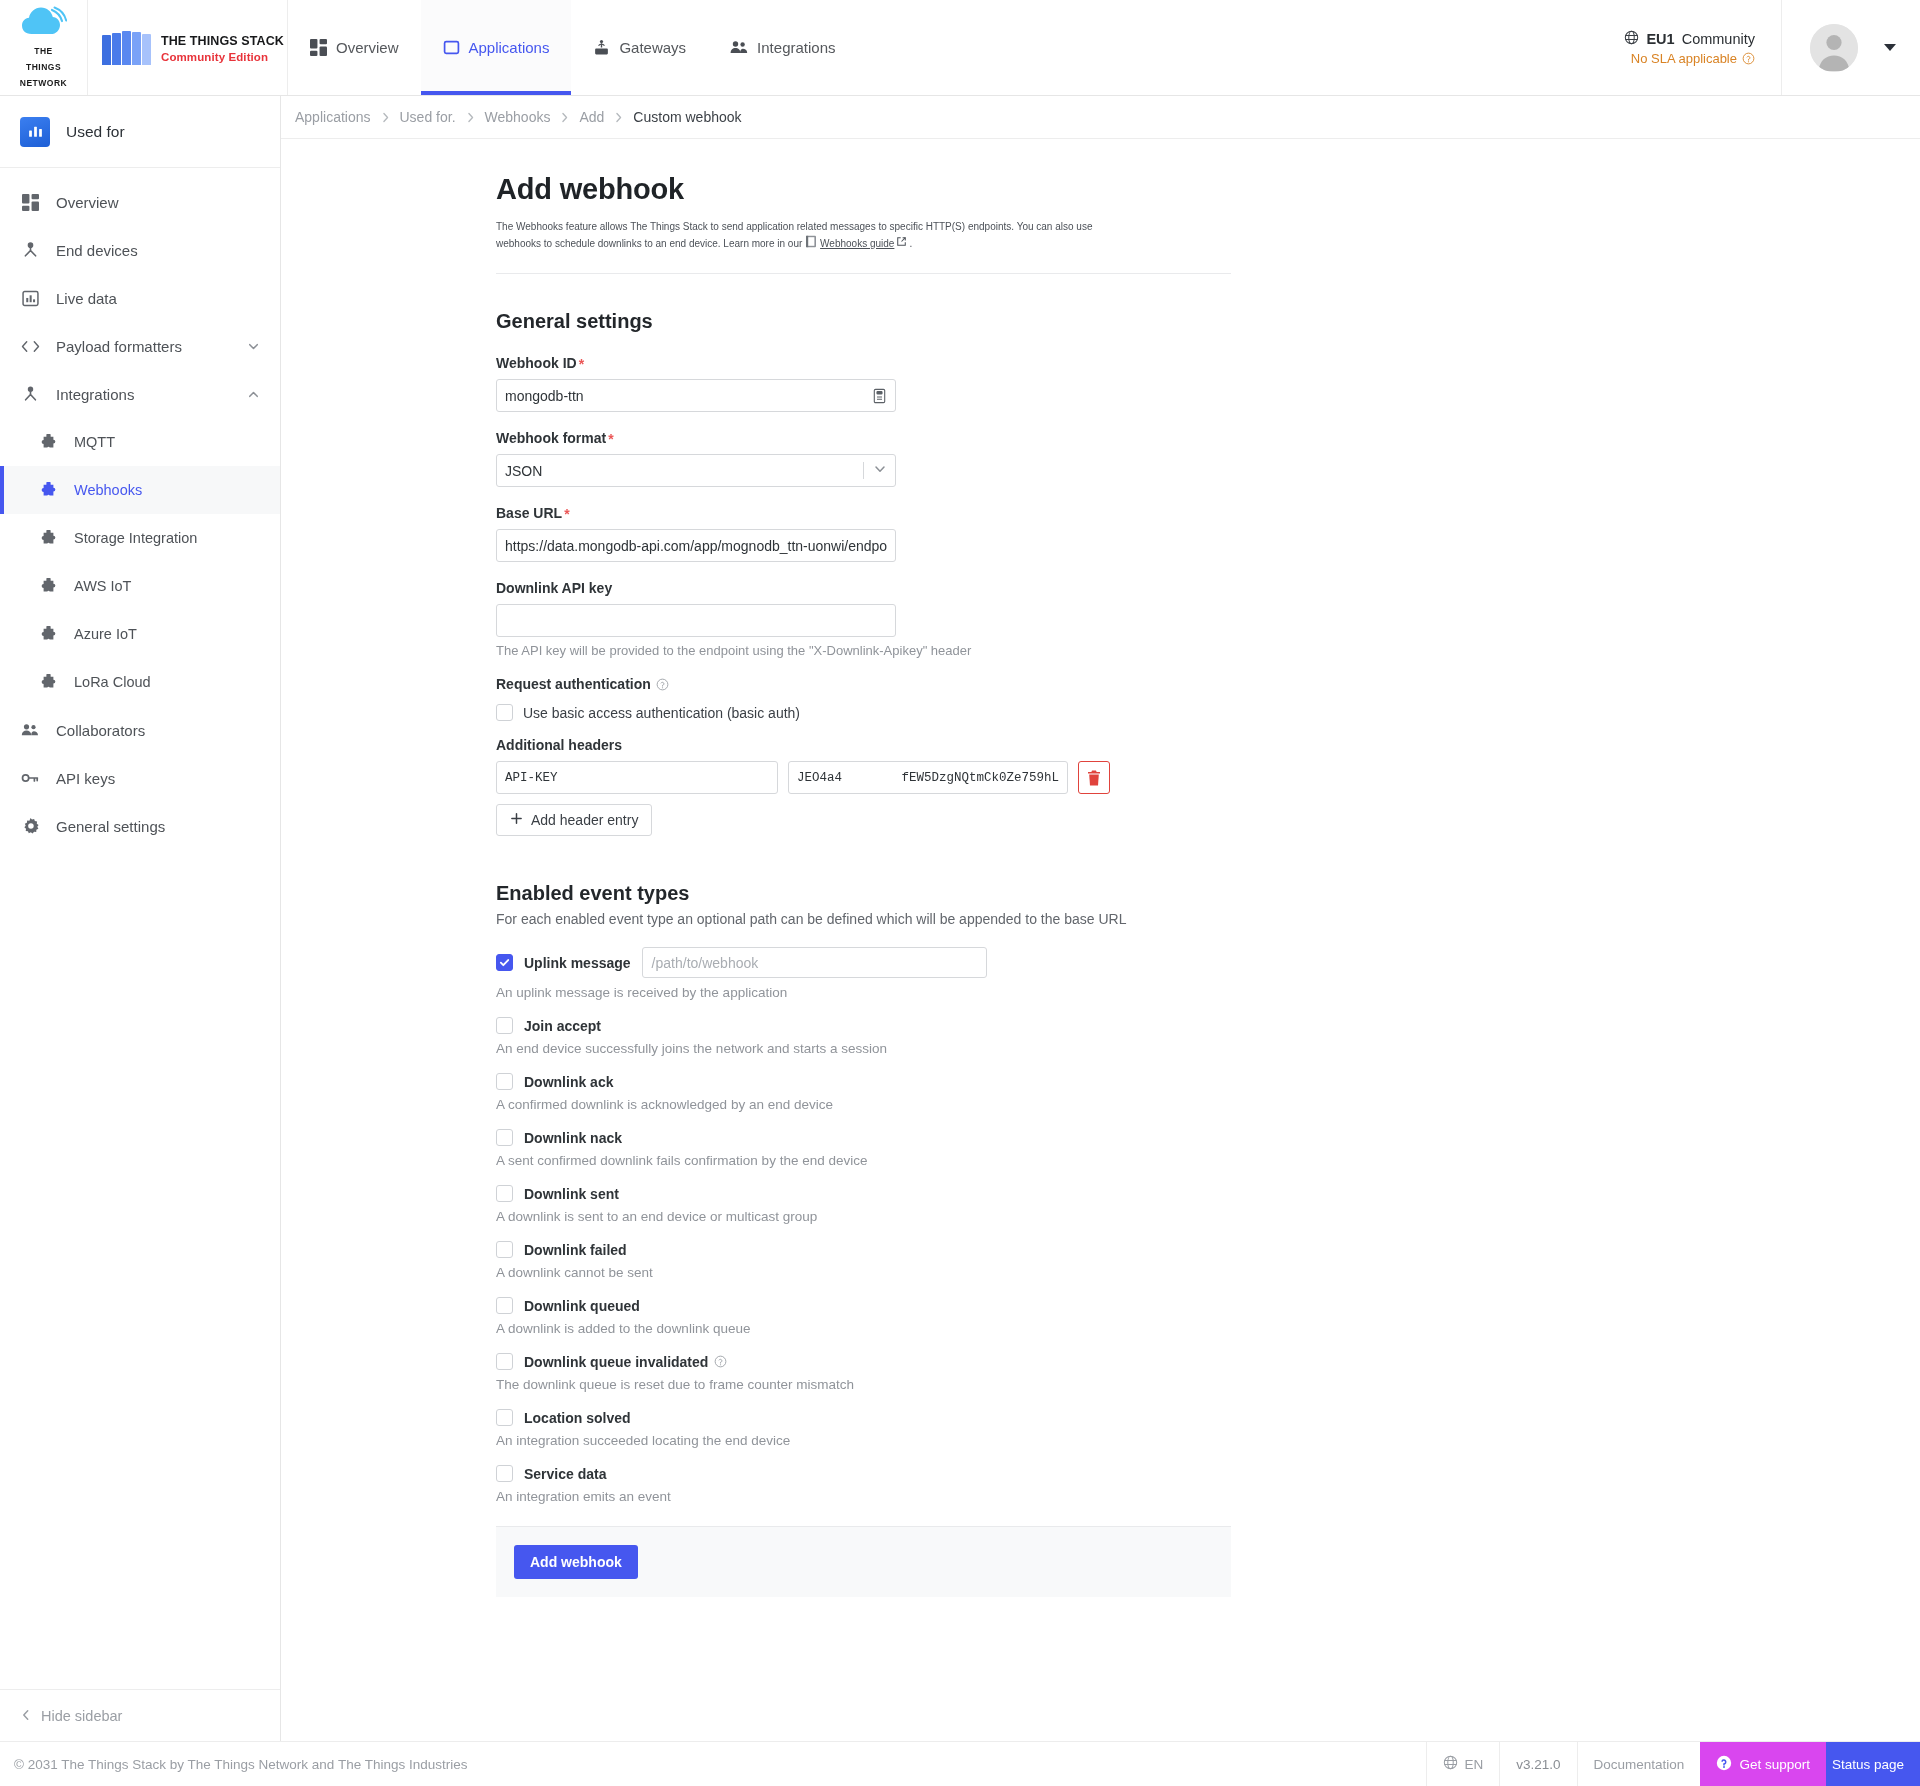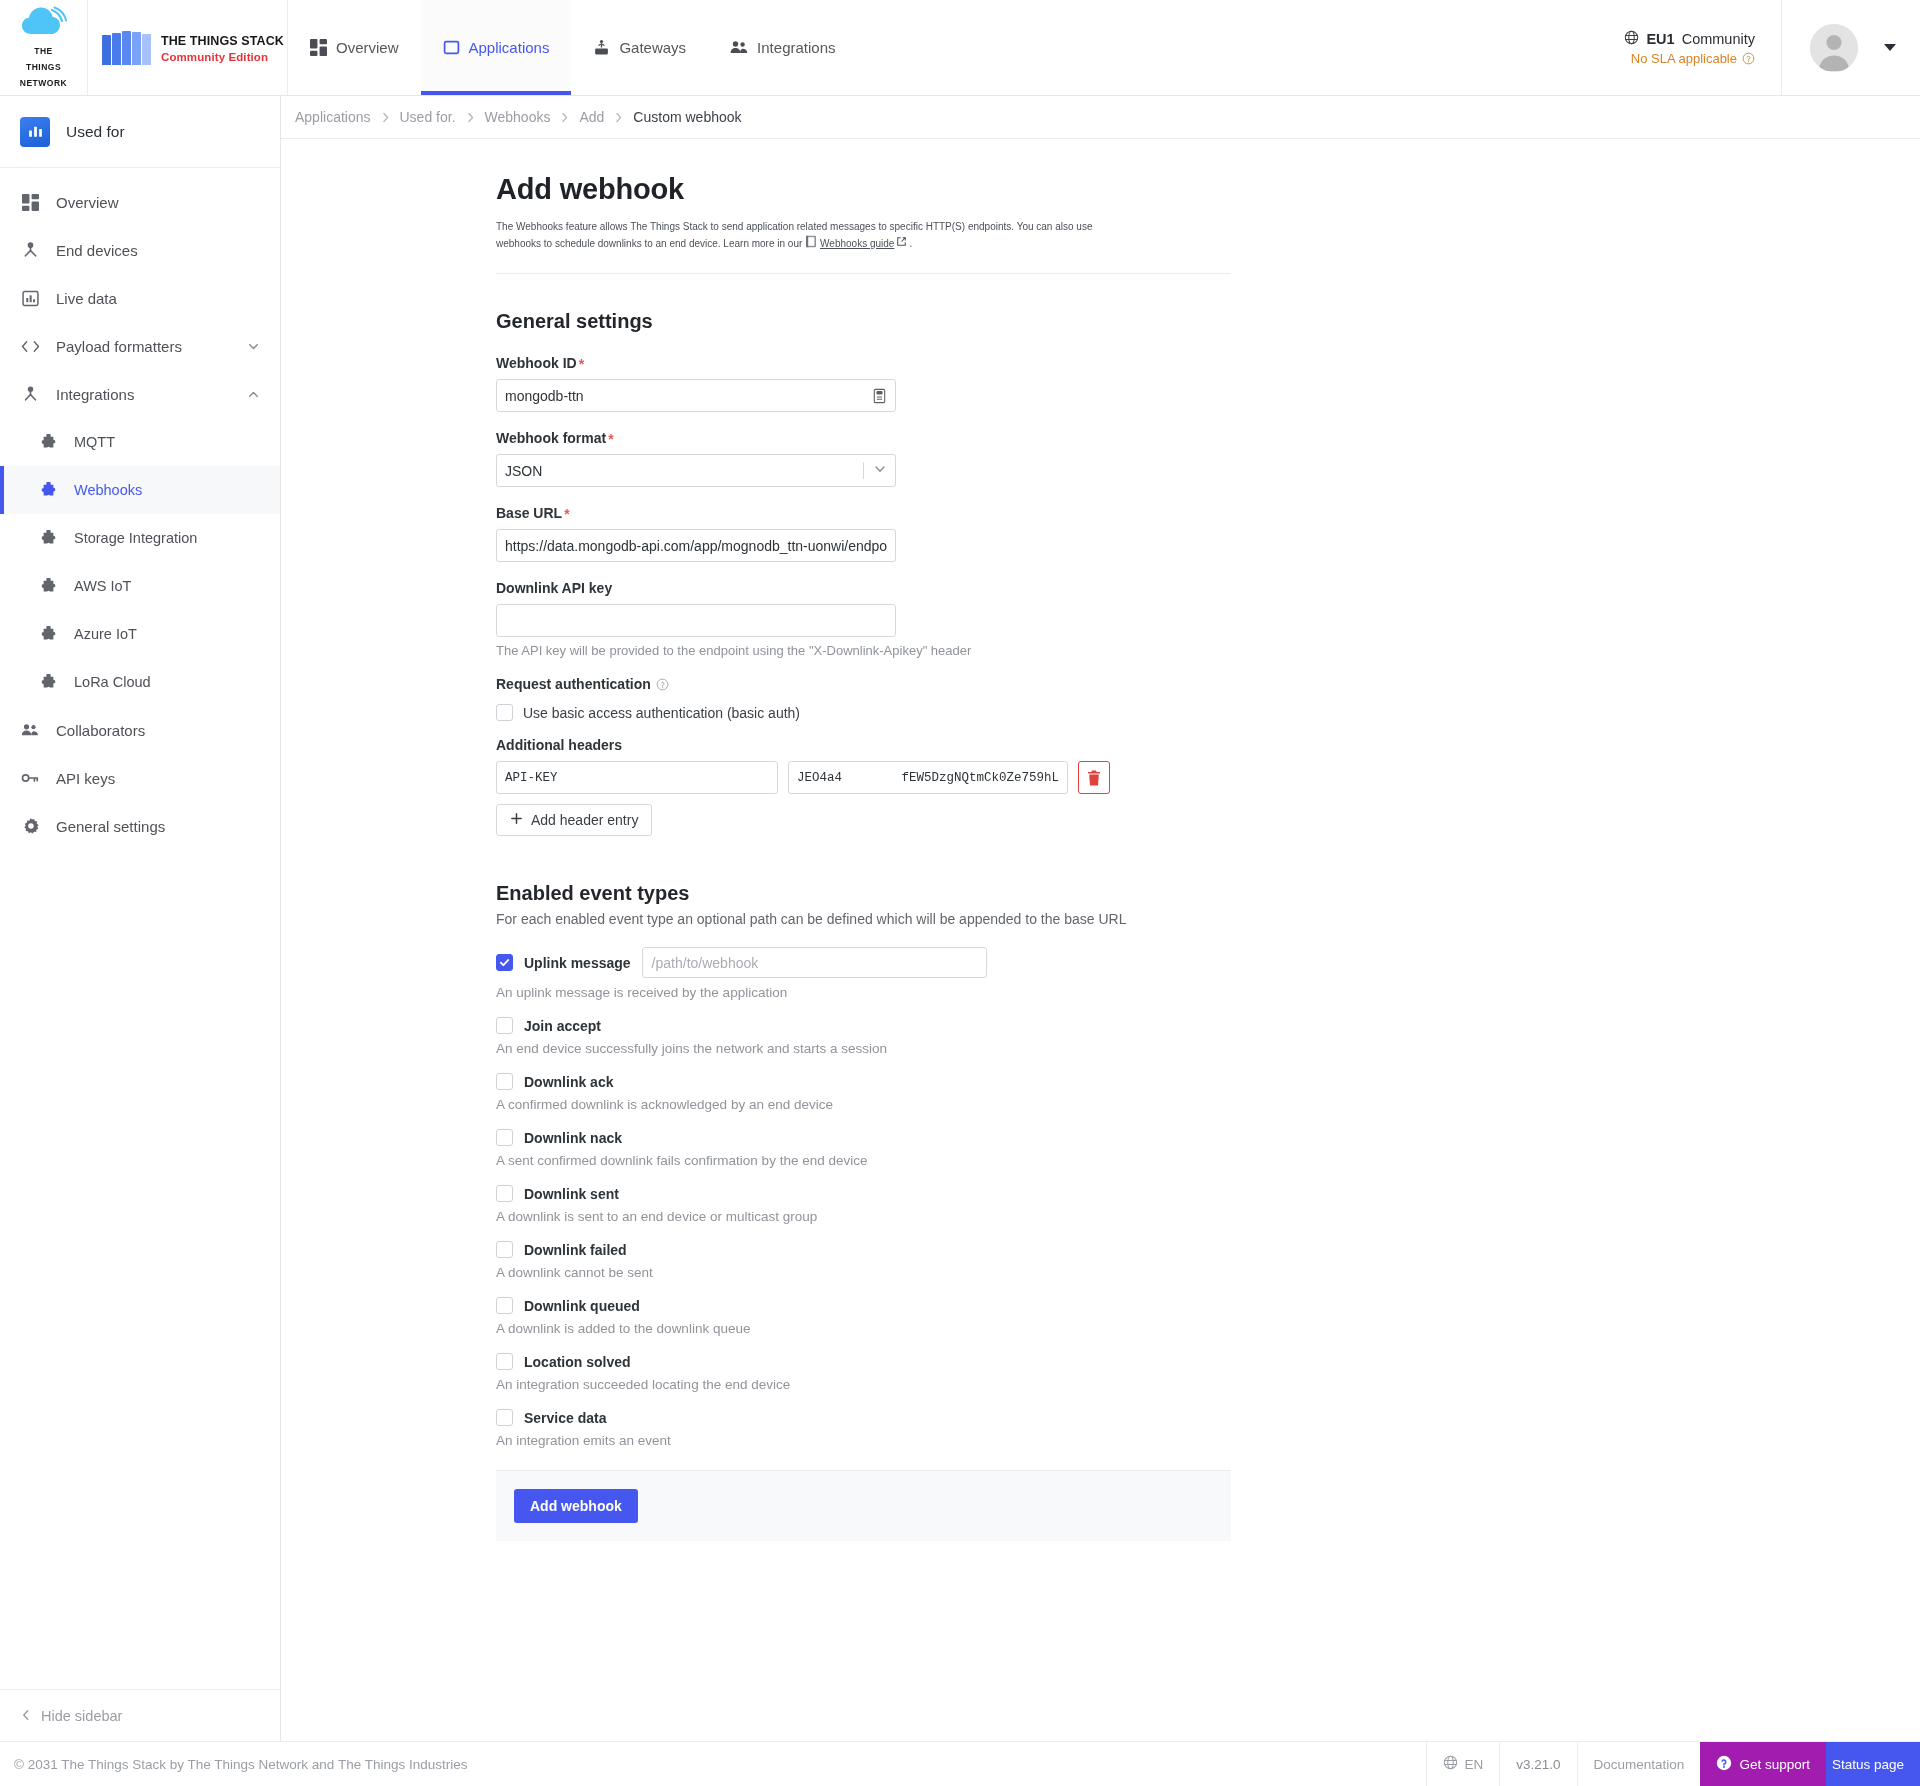--- a/index.html
+++ b/index.html
@@ -219,21 +219,21 @@
     height: 45px; border-top:1px solid #ededed; background:#fff;
     display:flex; align-items:center; font-size: 13.5px; color:#9a9ea4;
   }
   .footer .copy { padding-left: 14px; }
   .footer .spacer { flex:1; }
   .fitem {
     height: 100%; display:flex; align-items:center; gap:7px;
     padding: 0 16px; border-left: 1px solid #ededed; cursor:pointer; color:#9a9ea4;
   }
   .fitem.plain { color:#8a8e94; }
-  .fitem.support { background:#a21caf; color:#fff; border-left:none; font-weight:400; }
+  .fitem.support { background:#d946ef; color:#fff; border-left:none; font-weight:400; }
   .fitem.status { background:#4657ef; color:#fff; border-left:none; padding-left: 6px; }
   .tip { display:inline-flex; }
 </style>
 </head>
 <body>
 
 <div class="topbar">
 
   <div class="ttn-logo-cell">
     <div class="ttn-logo">
@@ -731,20 +731,34 @@
         </div>
 
         <div class="evt">
           <div class="row">
             <span class="cb"></span>
             <span class="evt-label">Downlink queued</span>
           </div>
           <div class="evt-desc">A downlink is added to the downlink queue</div>
         </div>
 
+        <div class="evt">
+          <div class="row">
+            <span class="cb"></span>
+            <span class="evt-label">Downlink queue invalidated</span>
+            <span class="tip" style="margin-left:-5px">
+              <svg width="13" height="13" viewBox="0 0 16 16" fill="none" stroke="#9a9ea4" stroke-width="1.1">
+                <circle cx="8" cy="8" r="6.6"></circle>
+                <path d="M6.2 6.1 A1.9 1.9 0 1 1 8 9 V10" stroke-linecap="round"></path>
+                <circle cx="8" cy="12" r=".75" fill="#9a9ea4" stroke="none"></circle>
+              </svg>
+            </span>
+          </div>
+          <div class="evt-desc">The downlink queue is reset due to frame counter mismatch</div>
+        </div>
 
         <div class="evt">
           <div class="row">
             <span class="cb"></span>
             <span class="evt-label">Location solved</span>
           </div>
           <div class="evt-desc">An integration succeeded locating the end device</div>
         </div>
 
         <div class="evt">

